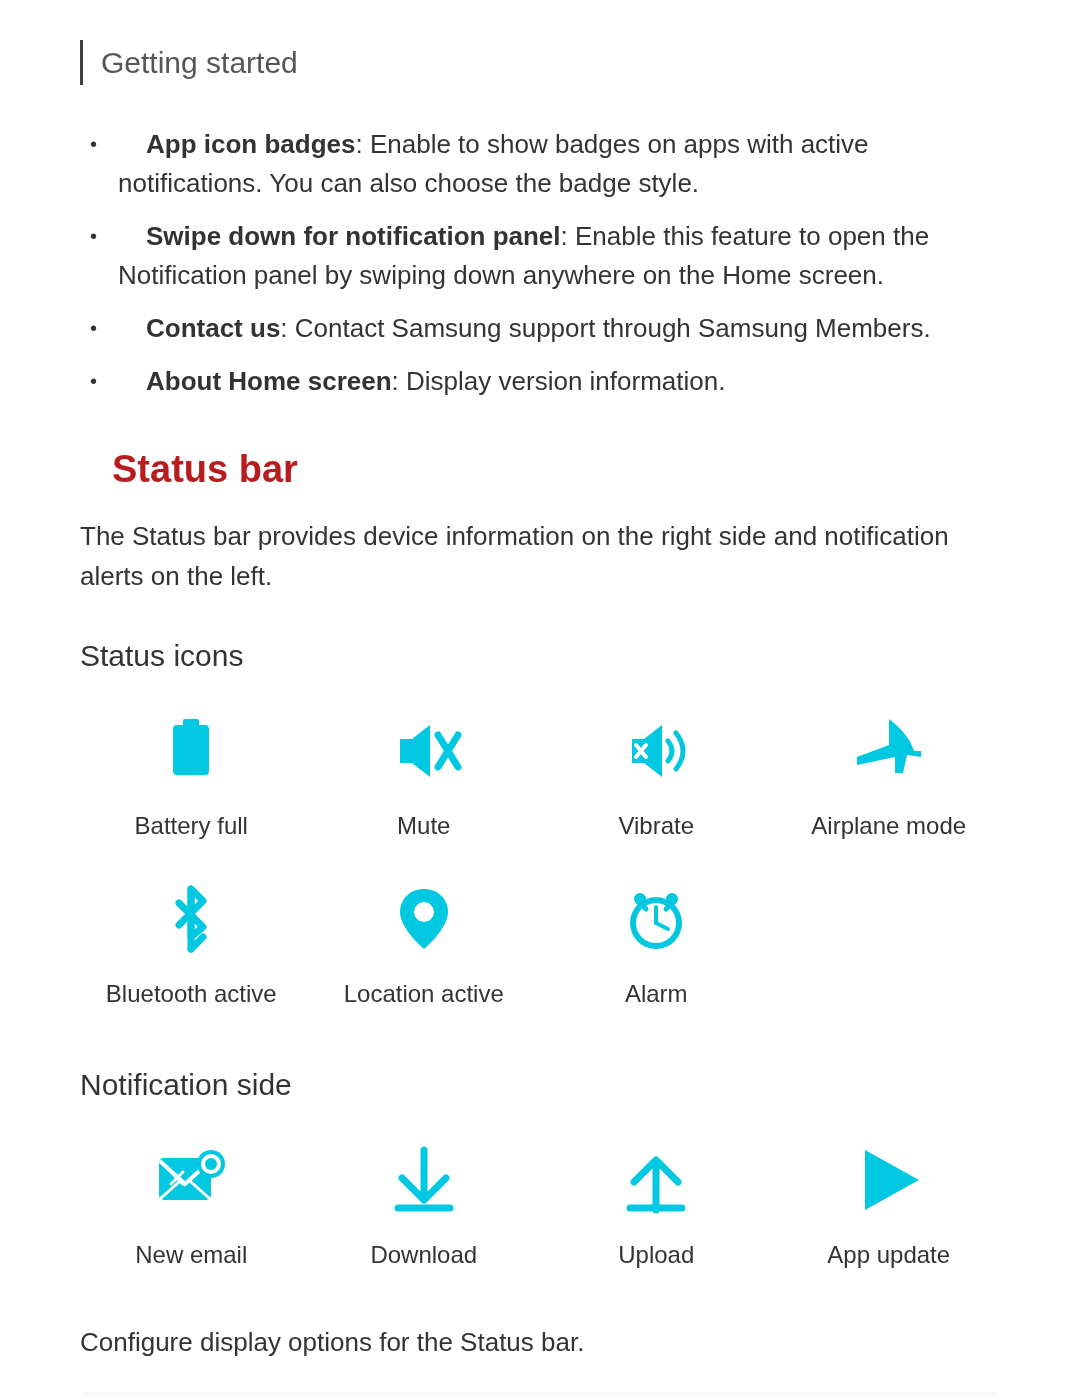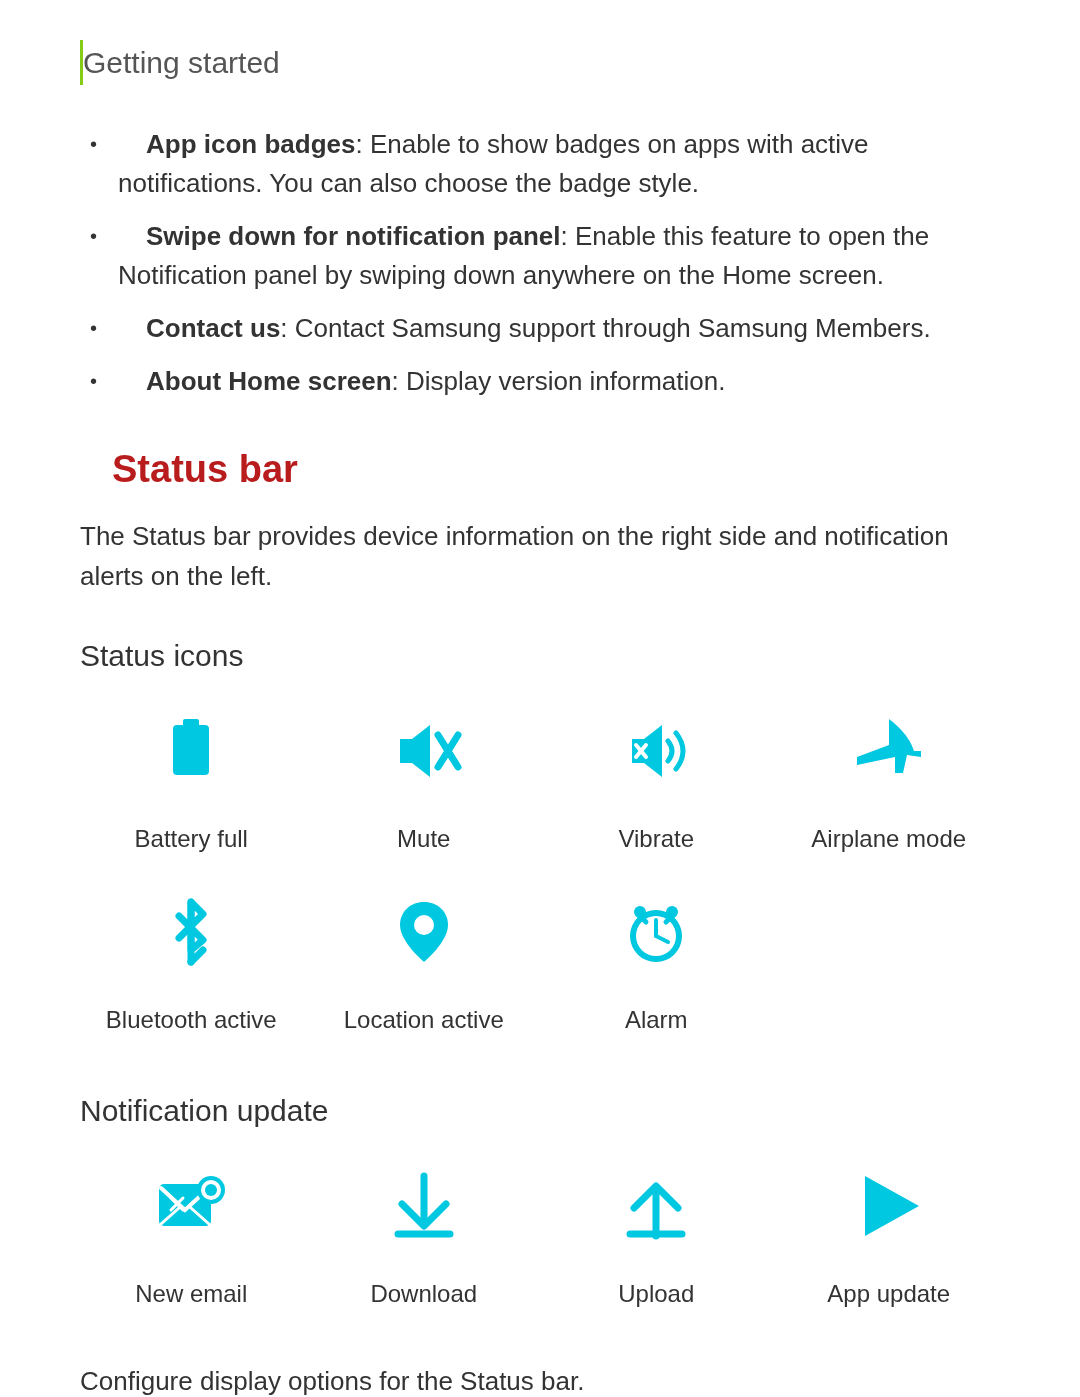--- a/index.html
+++ b/index.html
@@ -8,21 +8,22 @@
       background: #ffffff;
       color: #222222;
       width: 1080px;
       min-height: 1397px;
       padding: 40px 80px 60px 80px;
       font-size: 28px;
       line-height: 1.5;
     }
 
     .page-header {
-      border-left: 3px solid #84cc16;
+      border-left: 3px solid #404040;
+      padding-left: 18px;
       margin-bottom: 40px;
     }
     .page-header-title {
       font-size: 30px;
       color: #555555;
       font-weight: 400;
     }
 
     .bullet-list {
       list-style: none;
@@ -75,21 +76,21 @@
       display: grid;
       grid-template-columns: repeat(4, 1fr);
       gap: 30px 10px;
       margin-bottom: 50px;
     }
 
     .icon-cell {
       display: flex;
       flex-direction: column;
       align-items: center;
-      gap: 25px;
+      gap: 12px;
     }
 
     .icon-wrapper {
       width: 90px;
       height: 90px;
       display: flex;
       align-items: center;
       justify-content: center;
     }
 
@@ -232,21 +233,21 @@
 
         <circle cx="56" cy="20" r="6" fill="#00c8e0"></circle>
         <circle cx="24" cy="20" r="6" fill="#00c8e0"></circle>
       </svg>
     </div>
     <span class="icon-label">Alarm</span>
   </div>
 
 </div>
 
-<h3 class="subsection-title">Notification update</h3>
+<h3 class="subsection-title">Notification side</h3>
 
 <div class="icon-grid">
 
   <div class="icon-cell">
     <div class="icon-wrapper">
       <svg viewBox="0 0 80 80" fill="none">
 
         <rect x="8" y="18" width="52" height="42" rx="5" fill="#00c8e0"></rect>
         <rect x="10" y="20" width="48" height="38" rx="4" fill="#00c8e0"></rect>
 

